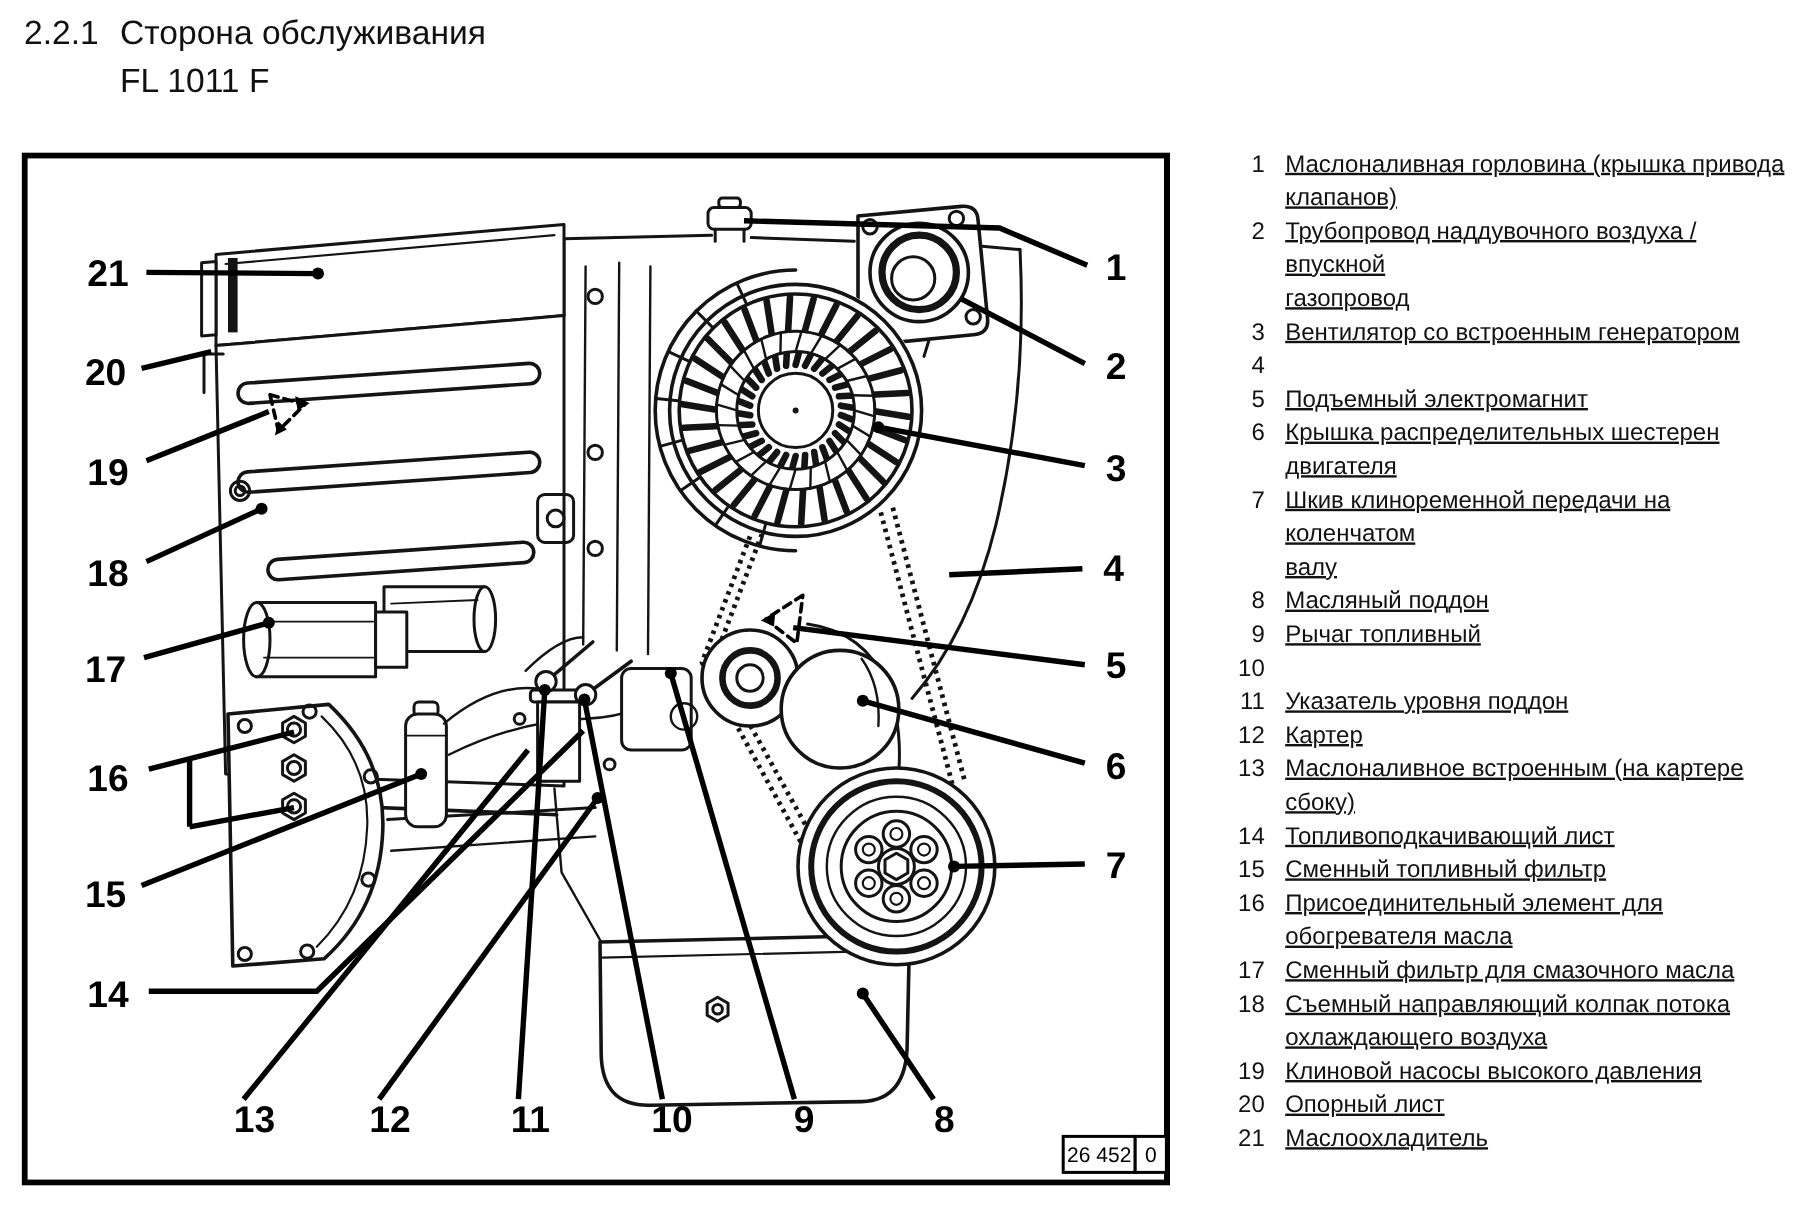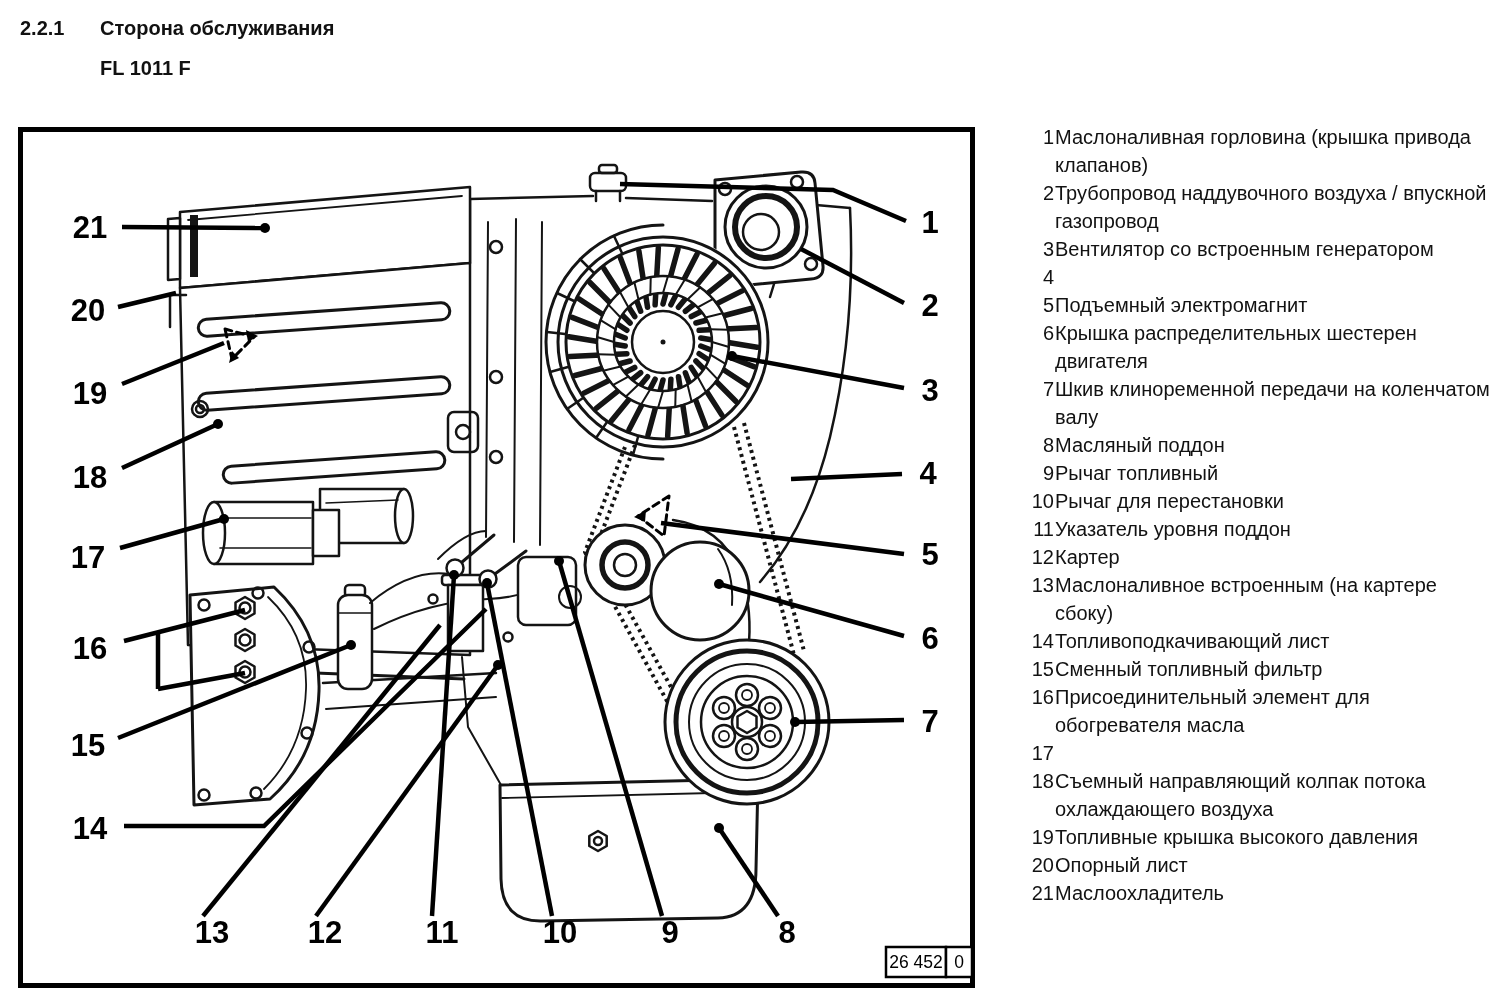--- a/index.html
+++ b/index.html
@@ -1,27 +1,27 @@
 <!DOCTYPE html>
 <html><head>
 <meta charset="utf-8">
 <style>
   html,body{margin:0;padding:0;}
   body{
     width:1500px;height:1008px;background:#fff;position:relative;overflow:hidden;
     font-family:"Liberation Sans",sans-serif;color:#111;
     -webkit-font-smoothing:antialiased;
   }
-  .hdr{position:absolute;left:20px;top:8px;display:flex;font-weight:700;font-size:20px;line-height:40px;}
+  .hdr{position:absolute;left:20px;top:8px;display:flex;font-weight:400;font-size:28px;line-height:40px;}
   .hdr .num{width:80px;flex:none;}
   .hdr .ttl div{white-space:nowrap;}
   .legend{position:absolute;left:1028px;top:123px;width:472px;font-size:20px;line-height:28px;color:#121212;}
   .lrow{display:flex;}
   .lnum{flex:0 0 26px;text-align:right;}
-  .ltxt{margin-left:1px;white-space:pre-line;}
+  .ltxt{margin-left:17px;white-space:pre-line;text-decoration:underline;}
   .diagram{position:absolute;left:18px;top:127px;}
   svg .co{font-family:"Liberation Sans",sans-serif;font-size:31px;font-weight:700;fill:#000;}
   svg .fc{font-family:"Liberation Sans",sans-serif;font-size:17.5px;fill:#000;}
 </style>
 </head>
 <body>
 
 <div class="hdr">
   <div class="num">2.2.1</div>
   <div class="ttl">
@@ -392,21 +392,20 @@
   <div class="lrow">
       <span class="lnum">8</span>
       <span class="ltxt">Масляный поддон</span>
     </div>
   <div class="lrow">
       <span class="lnum">9</span>
       <span class="ltxt">Рычаг топливный</span>
     </div>
   <div class="lrow">
       <span class="lnum">10</span>
-      <span class="ltxt">Рычаг для перестановки</span>
     </div>
   <div class="lrow">
       <span class="lnum">11</span>
       <span class="ltxt">Указатель уровня поддон</span>
     </div>
   <div class="lrow">
       <span class="lnum">12</span>
       <span class="ltxt">Картер</span>
     </div>
   <div class="lrow">
@@ -421,29 +420,30 @@
       <span class="lnum">15</span>
       <span class="ltxt">Сменный топливный фильтр</span>
     </div>
   <div class="lrow">
       <span class="lnum">16</span>
       <span class="ltxt">Присоединительный элемент для
 обогревателя масла</span>
     </div>
   <div class="lrow">
       <span class="lnum">17</span>
+      <span class="ltxt">Сменный фильтр для смазочного масла</span>
     </div>
   <div class="lrow">
       <span class="lnum">18</span>
       <span class="ltxt">Съемный направляющий колпак потока
 охлаждающего воздуха</span>
     </div>
   <div class="lrow">
       <span class="lnum">19</span>
-      <span class="ltxt">Топливные крышка высокого давления</span>
+      <span class="ltxt">Клиновой насосы высокого давления</span>
     </div>
   <div class="lrow">
       <span class="lnum">20</span>
       <span class="ltxt">Опорный лист</span>
     </div>
   <div class="lrow">
       <span class="lnum">21</span>
       <span class="ltxt">Маслоохладитель</span>
     </div>
 </div>

